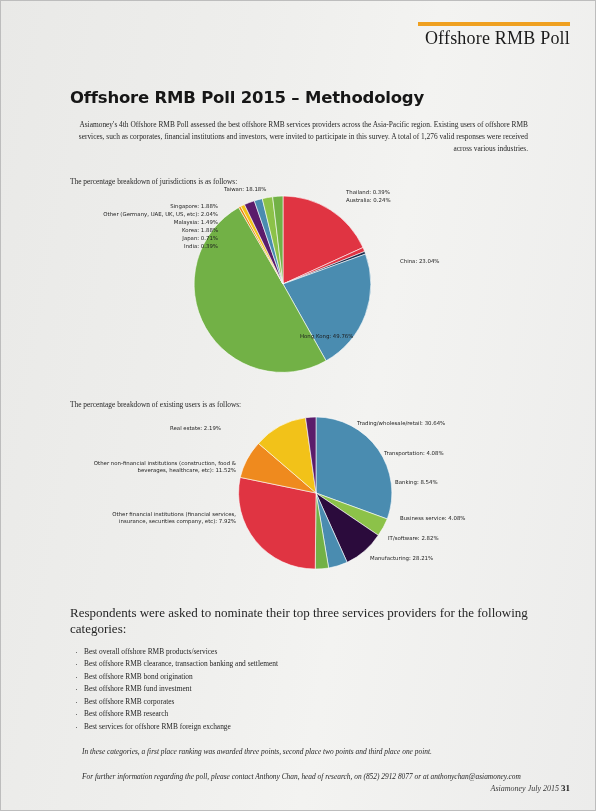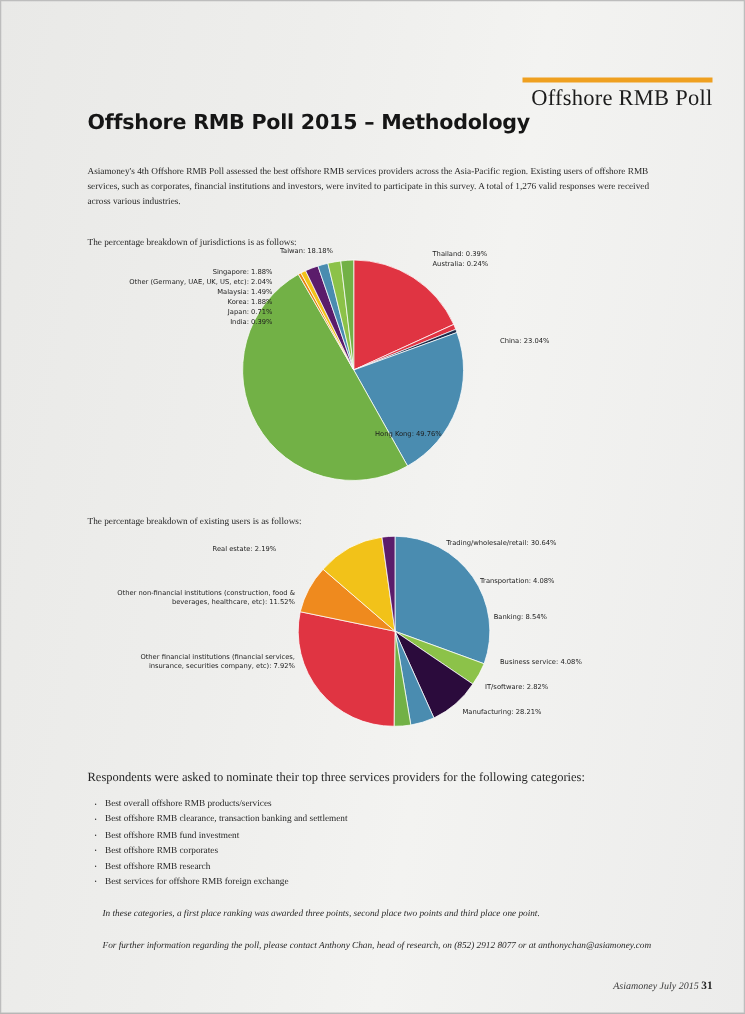--- a/index.html
+++ b/index.html
@@ -5,44 +5,44 @@
   html,body{margin:0;padding:0;background:#6b6b6b;}
   body{font-family:"Liberation Serif",serif;}
   .page{
     position:relative;width:596px;height:811px;overflow:hidden;
     background:linear-gradient(100deg,#e9e9e7 0%,#eeeeec 35%,#f3f3f1 60%,#ececeb 100%);
     box-sizing:border-box;
   }
   .page-inner{position:absolute;inset:0;border:1px solid #bdbdbd;box-sizing:border-box;}
 
   
-  .masthead{position:absolute;left:0;top:0;width:596px;height:62px;margin-top:40px;}
+  .masthead{position:absolute;left:0;top:0;width:596px;height:62px;}
   .mast-rule{position:absolute;right:26px;top:22px;width:152px;height:4px;background:#efa020;}
   .mast-title{position:absolute;right:26px;top:28px;font-family:"Liberation Serif",serif;
     font-size:18px;letter-spacing:.2px;color:#1b1b1b;font-weight:400;}
 
   
   .content{position:absolute;left:70px;top:88px;width:458px;}
   h1.doc-title{margin:0;font-family:"DejaVu Sans",sans-serif;font-weight:bold;
     font-size:16.5px;letter-spacing:-.2px;color:#161616;}
-  .intro{margin:24px 0 0 0;font-size:7.4px;line-height:1.62;color:#262626;text-align:left;}
+  .intro{margin:12px 0 0 0;font-size:7.4px;line-height:1.62;color:#262626;text-align:right;}
   .lead{margin:22px 0 0 0;font-size:7.4px;color:#262626;}
 
   
   .chart-wrap{position:relative;width:458px;}
   #chart1{height:192px;}
   #chart2{height:178px;}
   .pie-svg{position:absolute;}
   .lbl{position:absolute;font-family:"DejaVu Sans",sans-serif;font-size:5.4px;
     color:#1d1d1d;white-space:nowrap;line-height:1.28;}
   .lbl.r{text-align:right;}
   .lbl.l{text-align:left;}
 
   
-  .ask{margin:18px 0 0 0;font-size:10px;color:#262626;}
+  .ask{margin:18px 0 0 0;font-size:13px;color:#262626;}
   ul.cats{margin:9px 0 0 0;padding:0 0 0 14px;list-style:none;}
   ul.cats li{font-size:7.4px;color:#262626;line-height:1.68;position:relative;}
   ul.cats li:before{content:"·";position:absolute;left:-9px;top:-1px;color:#333;font-size:9px;}
   .para{margin:13px 0 0 12px;font-size:7.4px;line-height:1.62;color:#262626;font-style:italic;}
 
   
   .footer{position:absolute;right:26px;bottom:18px;font-family:"Liberation Serif",serif;
     font-size:8px;color:#3a3a3a;}
   .footer .it{font-style:italic;}
   .footer .pg{font-weight:bold;font-style:normal;color:#1b1b1b;font-size:9px;margin-left:2px;}
@@ -138,20 +138,21 @@
      <div class="lbl r" style="right:307px;top:16px;">Real estate: 2.19%</div>
      <div class="lbl r" style="right:292px;top:51px;width:150px;white-space:normal;text-align:right;">Other non-financial institutions (construction, food &amp; beverages, healthcare, etc): 11.52%</div>
      <div class="lbl r" style="right:292px;top:102px;width:150px;white-space:normal;text-align:right;">Other financial institutions (financial services, insurance, securities company, etc): 7.92%</div>
    </div>
 
    <p class="ask">Respondents were asked to nominate their top three services providers for the following categories:</p>
 
    <ul class="cats">
      <li>Best overall offshore RMB products/services</li>
      <li>Best offshore RMB clearance, transaction banking and settlement</li>
+     <li>Best offshore RMB bond origination</li>
      <li>Best offshore RMB fund investment</li>
      <li>Best offshore RMB corporates</li>
      <li>Best offshore RMB research</li>
      <li>Best services for offshore RMB foreign exchange</li>
    </ul>
 
    <p class="para">In these categories, a first place ranking was awarded three points, second place two points and third place one point.</p>
    <p class="para">For further information regarding the poll, please contact Anthony Chan, head of research, on (852) 2912 8077 or at anthonychan@asiamoney.com</p>
  </div>
 

